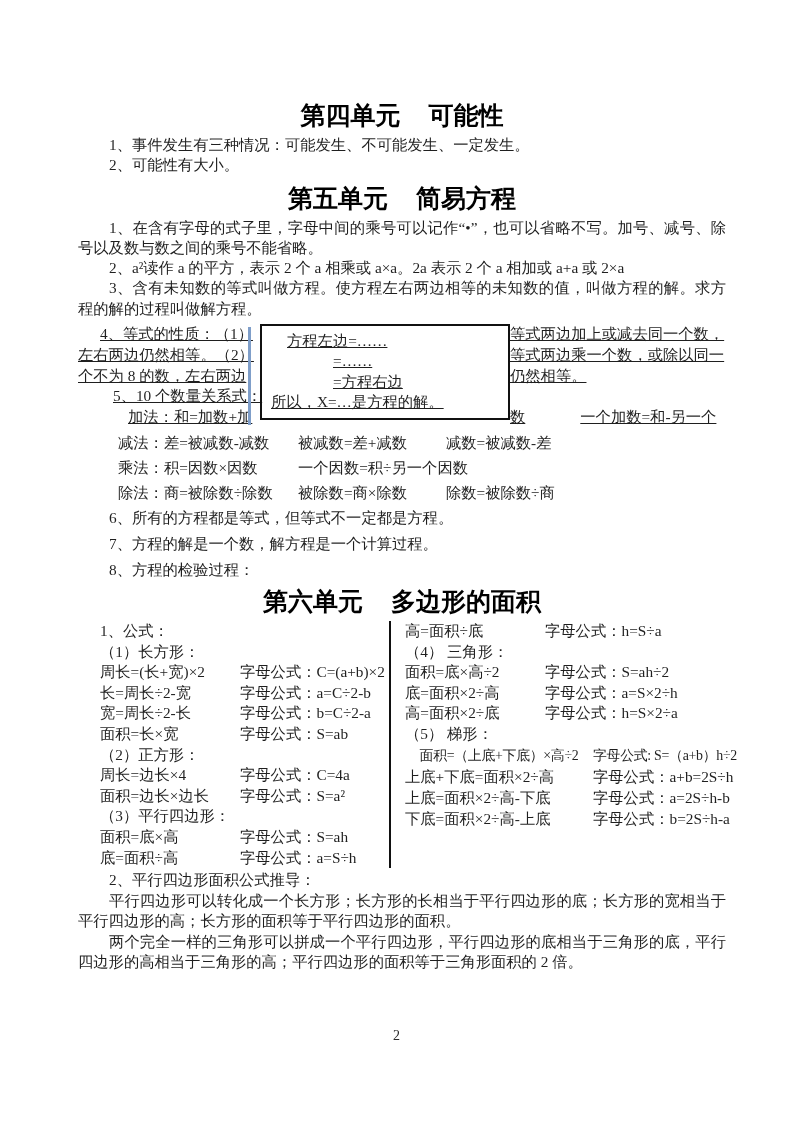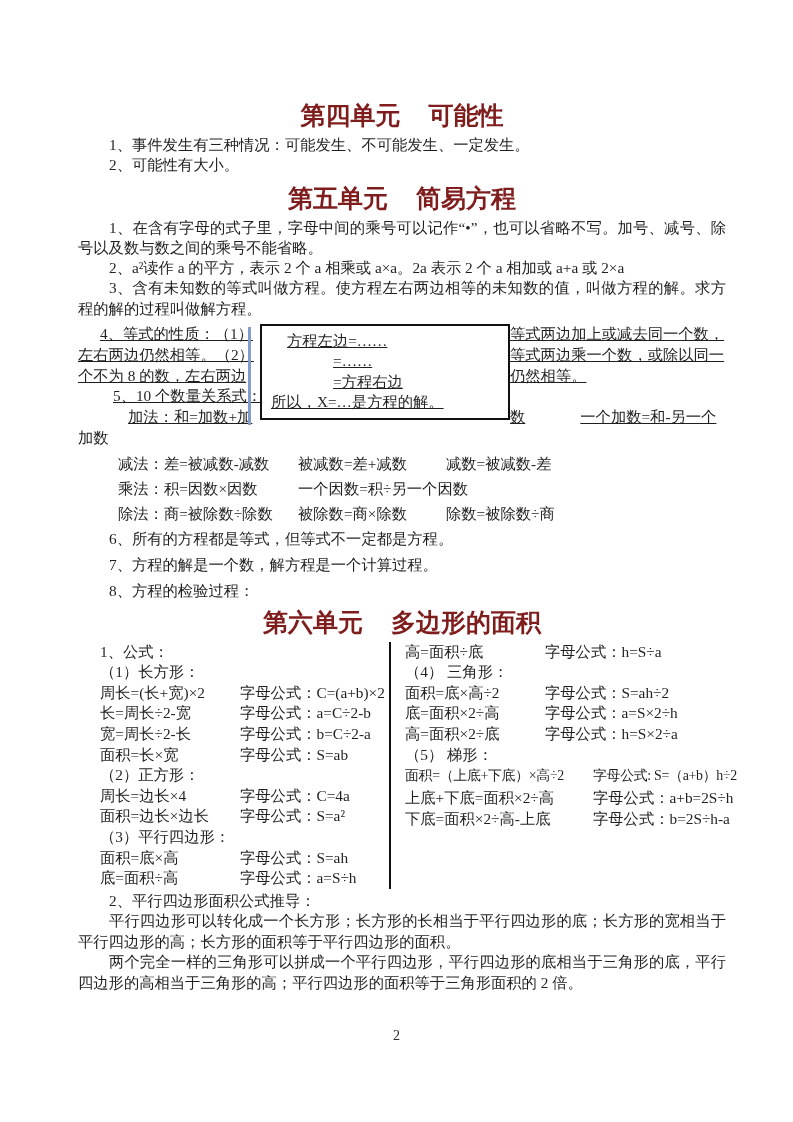--- a/index.html
+++ b/index.html
@@ -11,21 +11,21 @@
     font-family:"Liberation Serif","DejaVu Serif",serif;
     color:#1f1f1f;
     font-size:15.3px;
     overflow:hidden;
   }
   .content { position:absolute; left:78px; top:96px; width:648px; }
 
   .unit-title {
     font-family:"Liberation Sans","DejaVu Sans",sans-serif;
     font-weight:bold;
-    color:#7f1d1d;
+    color:#000000;
     font-size:25px;
     text-align:center;
     line-height:30px;
     margin:4px 0 5px 0;
     white-space:pre;
   }
   .para { line-height:20.3px; text-indent:31px; margin:0; text-align:justify; }
   .line { line-height:20.6px; }
   .nw { white-space:nowrap;text-decoration:underline; }
 
@@ -61,21 +61,21 @@
 
   .item-line { line-height:26px; text-indent:31px; }
 
   
   .cols { display:flex; margin-top:1px; }
   .colL { width:311px; flex:none; padding-left:22px; box-sizing:border-box; }
   .colR { flex:1; border-left:2px solid #111; padding-left:14px; }
   .frow { display:flex; line-height:20.6px; white-space:nowrap; }
   .frow .f { width:140px; flex:none; }
   .frow.wide .f { width:188px; }
-  .frow.cram { font-size:13.9px; letter-spacing:-0.3px; line-height:22.7px; }
+  .frow.cram { font-size:13.9px; letter-spacing:-0.3px; line-height:22.7px;text-align:center; }
   .u6paras { margin-top:2px; }
   .u6paras .para { line-height:20.5px; }
 
   .footer {
     position:absolute; left:0; right:0; top:1028px;
     text-align:center; font-size:14px; color:#2a2a2a;
   }
 </style>
 </head>
 <body>
@@ -111,21 +111,20 @@
         <div class="line nw">等式两边加上或减去同一个数，</div>
         <div class="line nw">等式两边乘一个数，或除以同一</div>
         <div class="line nw">仍然相等。</div>
         <div class="spacer-line"></div>
         <div class="line nw tail">
           <span class="t1">数</span>
           <span class="t2">一个加数=和-另一个</span>
         </div>
       </div>
     </div>
-    <div class="line">加数</div>
 
     <div class="rel-block">
       <div class="rel-row">
         <span class="c1">减法：差=被减数-减数</span>
         <span class="c2">被减数=差+减数</span>
         <span class="c3">减数=被减数-差</span>
       </div>
       <div class="rel-row">
         <span class="c1">乘法：积=因数×因数</span>
         <span class="c2">一个因数=积÷另一个因数</span>
@@ -222,20 +221,24 @@
           </div>
         <div class="frow wide cram">
             <span class="f">面积=（上底+下底）×高÷2</span>
             <span class="l">字母公式: S=（a+b）h÷2</span>
           </div>
         <div class="frow wide">
             <span class="f">上底+下底=面积×2÷高</span>
             <span class="l">字母公式：a+b=2S÷h</span>
           </div>
         <div class="frow wide">
+            <span class="f">上底=面积×2÷高-下底</span>
+            <span class="l">字母公式：a=2S÷h-b</span>
+          </div>
+        <div class="frow wide">
             <span class="f">下底=面积×2÷高-上底</span>
             <span class="l">字母公式：b=2S÷h-a</span>
           </div>
       </div>
     </div>
 
     <div class="u6paras">
       <div class="para">2、平行四边形面积公式推导：</div>
       <div class="para">平行四边形可以转化成一个长方形；长方形的长相当于平行四边形的底；长方形的宽相当于平行四边形的高；长方形的面积等于平行四边形的面积。</div>
       <div class="para">两个完全一样的三角形可以拼成一个平行四边形，平行四边形的底相当于三角形的底，平行四边形的高相当于三角形的高；平行四边形的面积等于三角形面积的 2 倍。</div>

